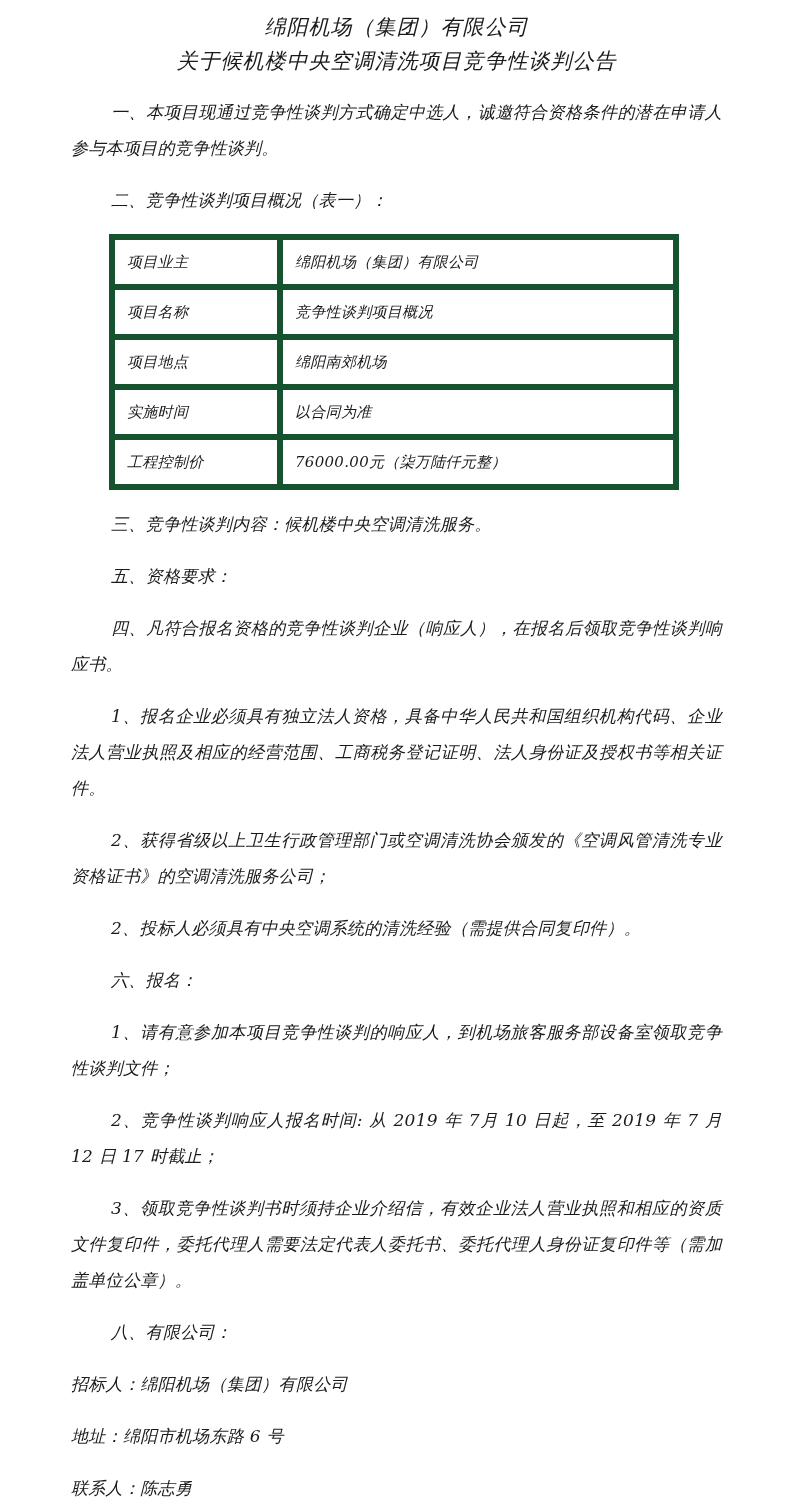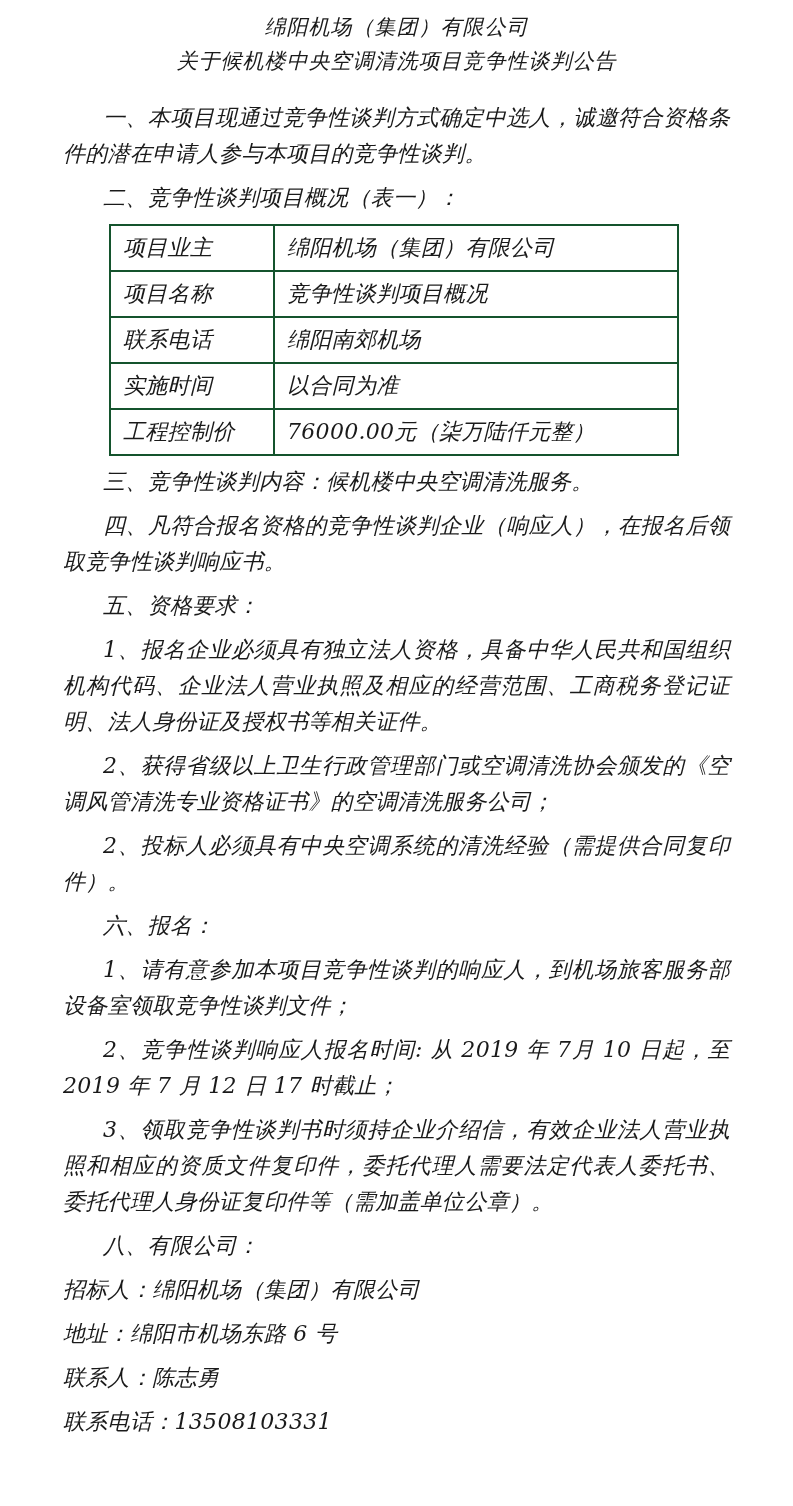--- a/index.html
+++ b/index.html
@@ -23,24 +23,24 @@
   }
   .title {
     text-align: center;
     font-size: 21px;
     line-height: 34px;
     letter-spacing: 1px;
     margin: 0;
     font-weight: normal;
   }
   .title-1 { margin-top: 2px; }
-  .title-2 { margin-bottom: 22px; }
+  .title-2 { margin-bottom: 16px; }
   p.para {
-    margin: 8px;
-    font-size: 22px;
+    margin: 16px;
+    font-size: 17px;
     line-height: 36px;
     text-align: justify;
     text-justify: inter-ideograph;
     letter-spacing: 0.3px;
   }
   p.indent {
     text-indent: 40px;
   }
   p.noindent {
     text-indent: 0;
@@ -48,22 +48,22 @@
   .tbl-wrap {
     margin: 8px 0 6px 0;
     padding-left: 54px;
   }
   table.info {
     border-collapse: collapse;
     width: 570px;
     table-layout: fixed;
   }
   table.info td {
-    border: 2px solid #14532d;
-    font-size: 22px;
+    border: 6px solid #14532d;
+    font-size: 15px;
     line-height: 28px;
     padding: 8px 10px 8px 12px;
     vertical-align: middle;
     letter-spacing: 0.3px;
   }
   table.info td.label {
     width: 140px;
   }
   .contact p.para { line-height: 36px; }
 </style>
@@ -83,38 +83,38 @@
       <tbody>
         <tr>
           <td class="label">项目业主</td>
           <td class="value">绵阳机场（集团）有限公司</td>
         </tr>
         <tr>
           <td class="label">项目名称</td>
           <td class="value">竞争性谈判项目概况</td>
         </tr>
         <tr>
-          <td class="label">联系电话</td>
+          <td class="label">项目地点</td>
           <td class="value">绵阳南郊机场</td>
         </tr>
         <tr>
           <td class="label">实施时间</td>
           <td class="value">以合同为准</td>
         </tr>
         <tr>
           <td class="label">工程控制价</td>
           <td class="value">76000.00元（柒万陆仟元整）</td>
         </tr>
       </tbody>
     </table>
   </div>
 
   <p class="para indent">三、竞争性谈判内容：候机楼中央空调清洗服务。</p>
+  <p class="para indent">五、资格要求：</p>
   <p class="para indent">四、凡符合报名资格的竞争性谈判企业（响应人），在报名后领取竞争性谈判响应书。</p>
-  <p class="para indent">五、资格要求：</p>
   <p class="para indent">1、报名企业必须具有独立法人资格，具备中华人民共和国组织机构代码、企业法人营业执照及相应的经营范围、工商税务登记证明、法人身份证及授权书等相关证件。</p>
   <p class="para indent">2、获得省级以上卫生行政管理部门或空调清洗协会颁发的《空调风管清洗专业资格证书》的空调清洗服务公司；</p>
   <p class="para indent">2、投标人必须具有中央空调系统的清洗经验（需提供合同复印件）。</p>
   <p class="para indent">六、报名：</p>
   <p class="para indent">1、请有意参加本项目竞争性谈判的响应人，到机场旅客服务部设备室领取竞争性谈判文件；</p>
   <p class="para indent">2、竞争性谈判响应人报名时间: 从 2019 年 7月 10 日起，至 2019 年 7 月 12 日 17 时截止；</p>
   <p class="para indent">3、领取竞争性谈判书时须持企业介绍信，有效企业法人营业执照和相应的资质文件复印件，委托代理人需要法定代表人委托书、委托代理人身份证复印件等（需加盖单位公章）。</p>
   <p class="para indent">八、有限公司：</p>
 
   <div class="contact">

